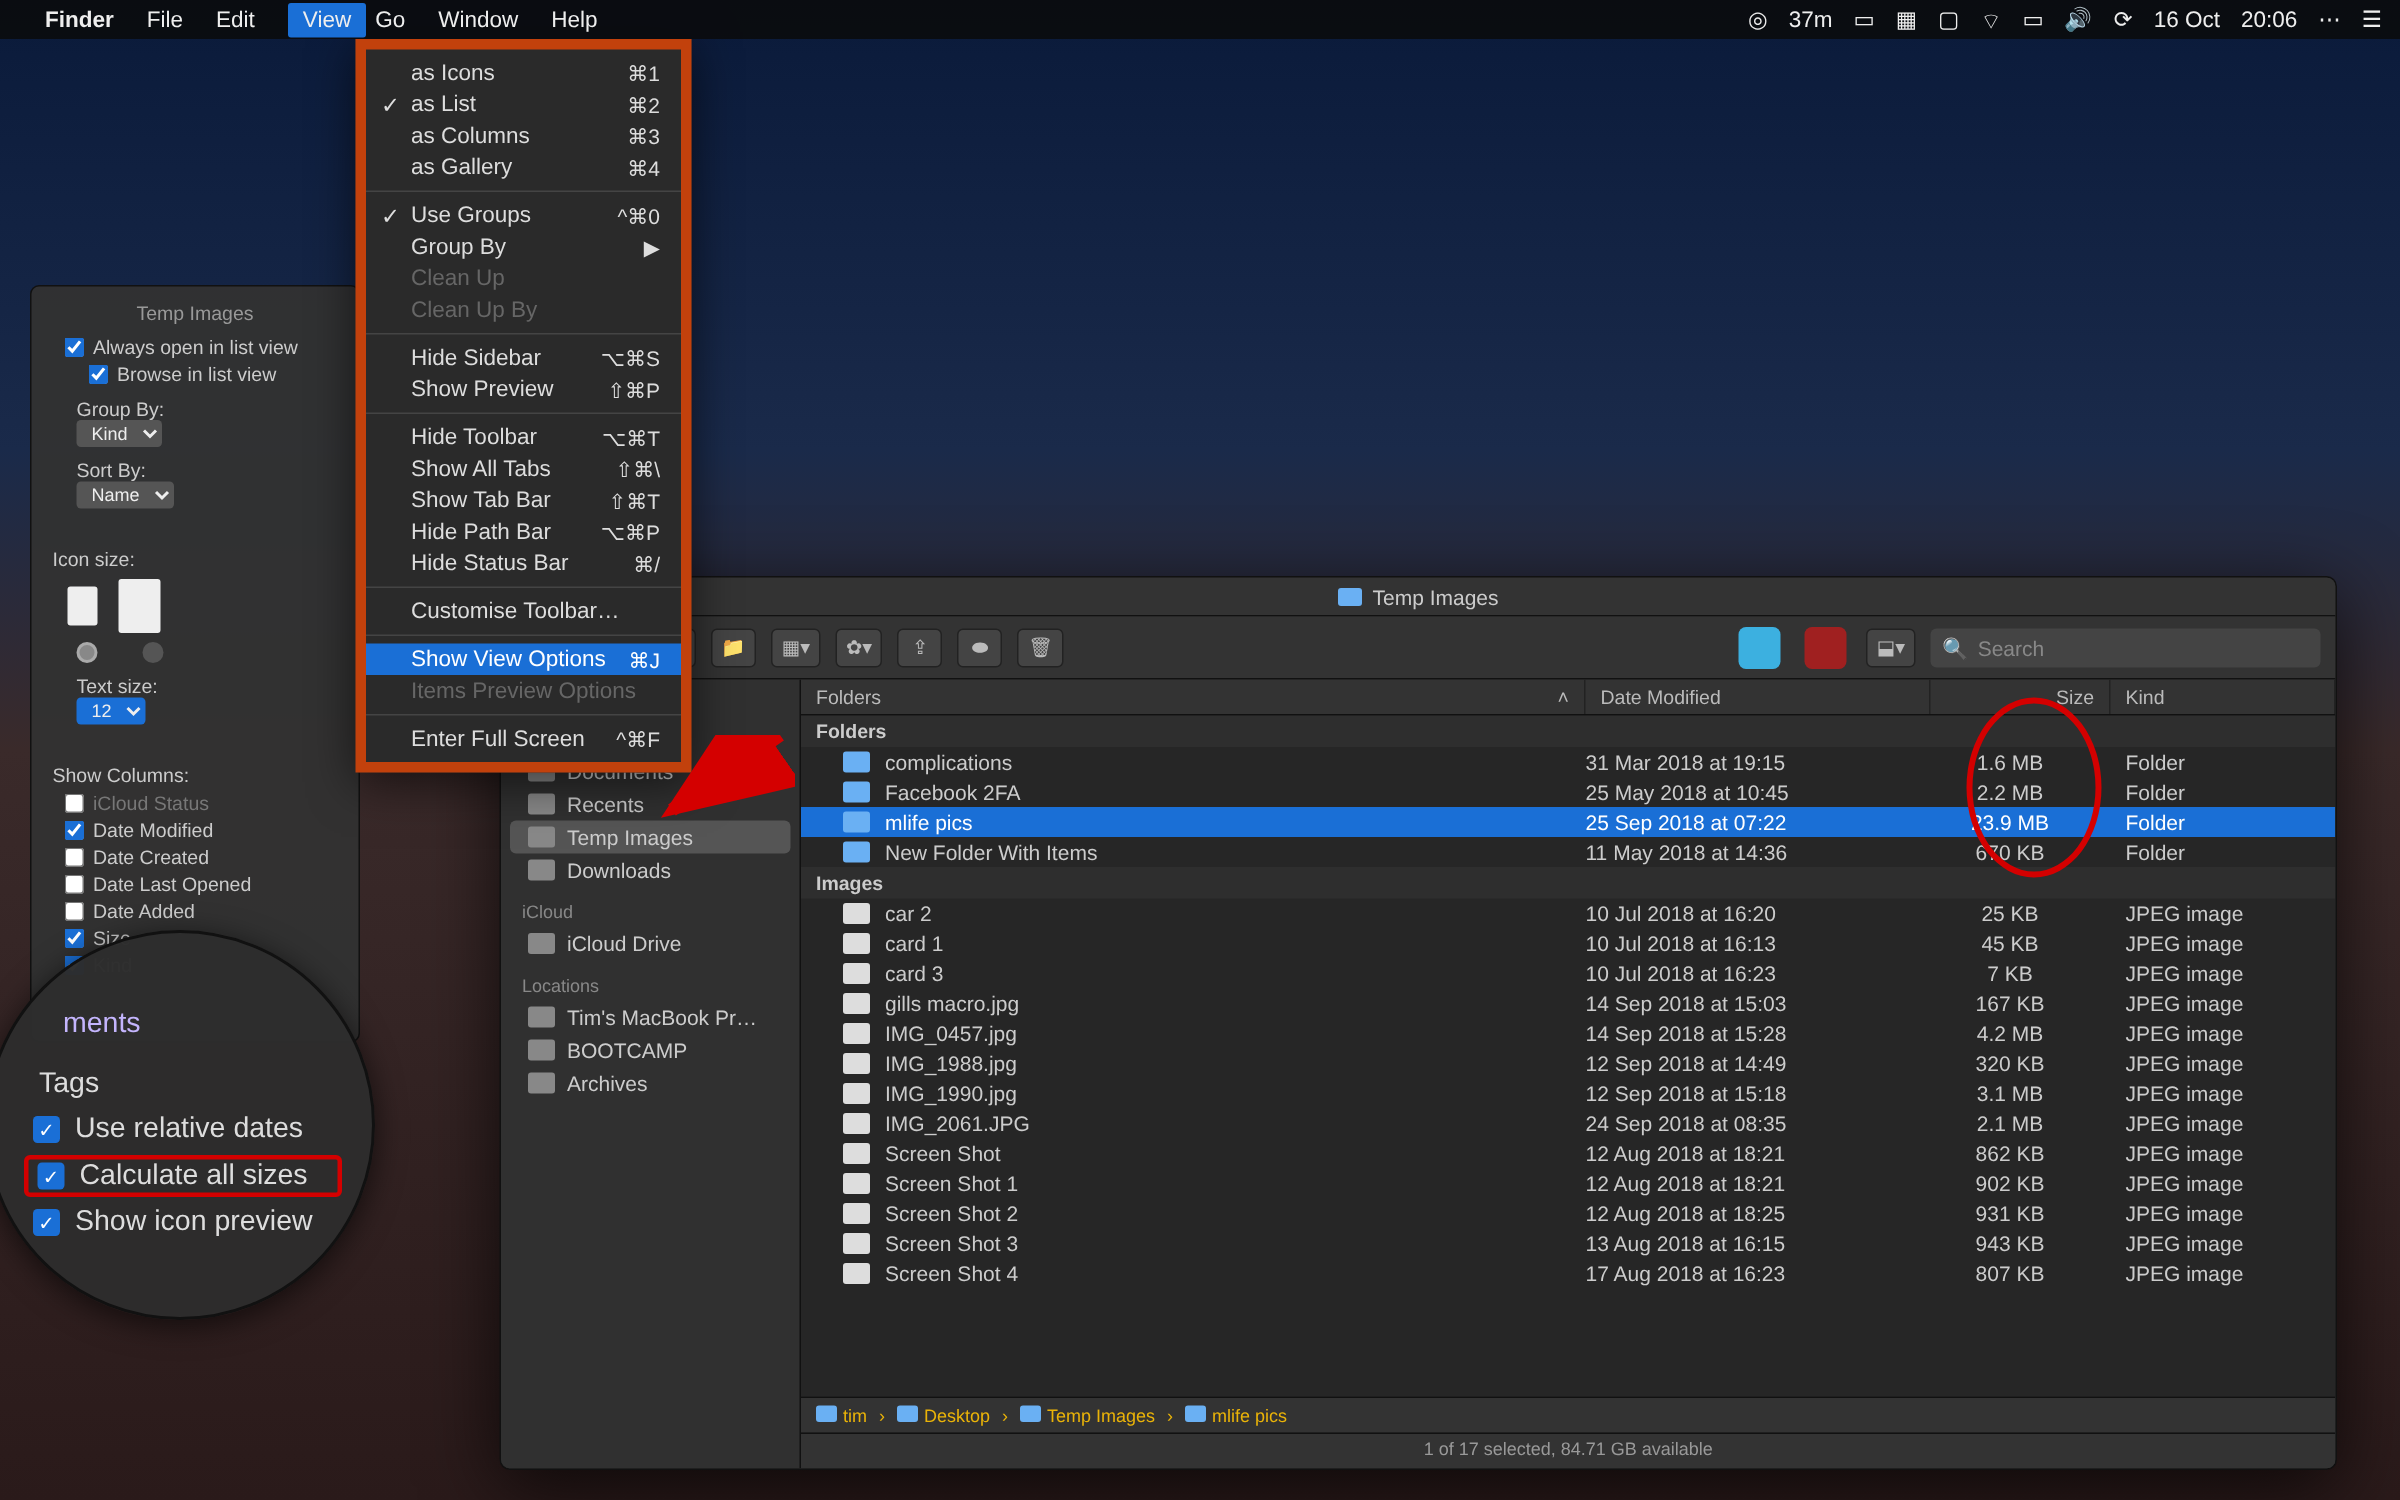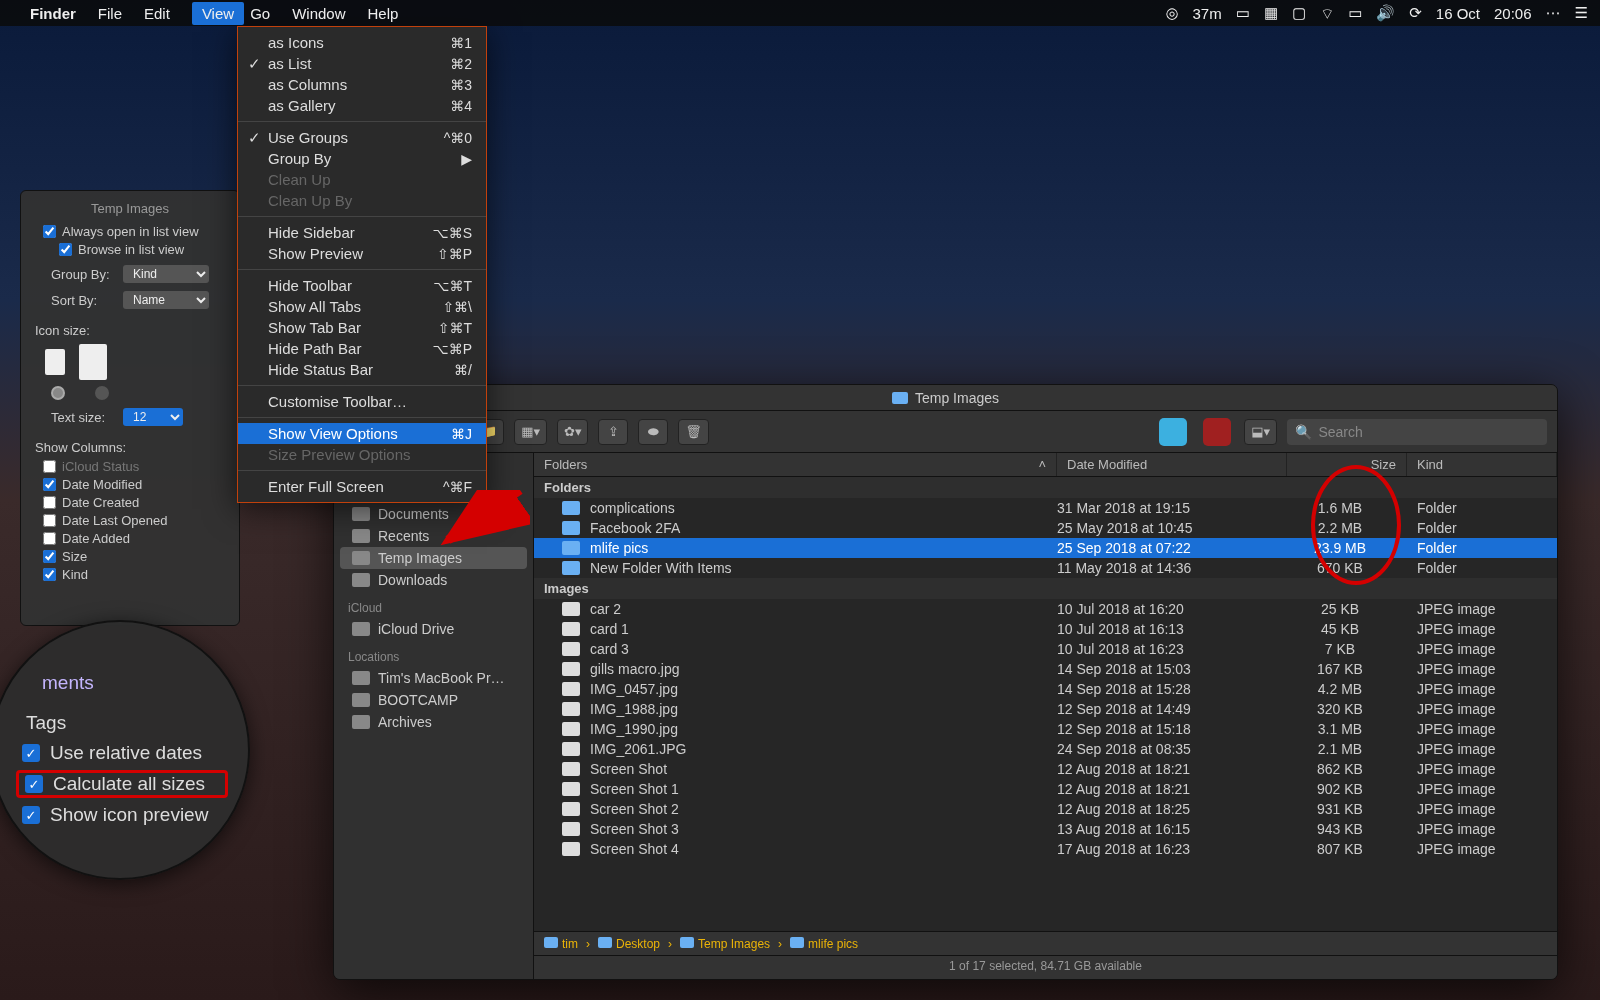--- a/index.html
+++ b/index.html
@@ -8,38 +8,38 @@
 
 .menubar { position:absolute; top:0; left:0; right:0; height:26px; background:rgba(10,10,10,.85); display:flex; align-items:center; padding:0 12px; color:#eee; font-size:15px; z-index:100; }
 .menubar .apple { font-size:17px; margin-right:18px; }
 .menubar .mitem { margin-right:22px; cursor:default; }
 .menubar .mitem.active { background:#1a6fd6; padding:3px 10px; margin-right:6px; border-radius:2px; }
 .menubar .mitem.app { font-weight:600; }
 .menubar .spacer { flex:1; }
 .menubar .ricon { margin-left:14px; font-size:15px; }
 
 
-.dropdown { position:absolute; top:26px; left:237px; width:250px; background:#2a2a2a; border:1px solid #c2410c; box-shadow:0 6px 30px rgba(0,0,0,.6); z-index:99; padding:5px 0; font-size:15px; color:#ddd; }
+.dropdown { position:absolute; top:26px; left:237px; width:224px; background:#2a2a2a; border:7px solid #c2410c; box-shadow:0 6px 30px rgba(0,0,0,.6); z-index:99; padding:5px 0; font-size:15px; color:#ddd; }
 .dropdown .row { display:flex; align-items:center; padding:2px 14px 2px 30px; position:relative; }
 .dropdown .row.hl { background:#1a6fd6; color:#fff; }
 .dropdown .row.dis { color:#666; }
 .dropdown .chk { position:absolute; left:10px; }
 .dropdown .sc { margin-left:auto; font-size:14px; }
 .dropdown hr { border:none; border-top:1px solid #444; margin:5px 0; }
 
 
 .vopanel { position:absolute; top:190px; left:20px; width:220px; background:rgba(50,50,50,.95); border:1px solid #111; border-radius:6px; padding:10px 14px 40px; color:#ccc; font-size:13px; z-index:50; }
 .vopanel .title { text-align:center; font-size:13px; color:#999; margin-bottom:8px; }
 .vopanel .cbrow { display:flex; align-items:center; margin:3px 0 3px 8px; }
 .vopanel .cbrow input { margin-right:6px; accent-color:#1a6fd6; }
 .vopanel .cbrow.dim { color:#777; }
-.vopanel .frow { display:flex; align-items:center; margin:8px 16px; }
+.vopanel .frow { display:flex; align-items:flex-start; margin:8px 16px;flex-direction:column; }
 .vopanel .frow label { width:72px; }
 .vopanel select { background:#555; color:#eee; border:none; padding:1px 6px; font-size:12px; border-radius:3px; flex:1; }
-.vopanel .sect { margin-top:14px; margin-bottom:4px; }
+.vopanel .sect { margin-top:26px; margin-bottom:4px; }
 .vopanel .isz { display:flex; align-items:center; gap:14px; margin:6px 0 6px 10px; }
 .vopanel .isz .ic { width:20px; height:26px; background:#eee; border-radius:2px; }
 .vopanel .isz .ic.big { width:28px; height:36px; }
 .vopanel .dots { display:flex; gap:30px; margin-left:16px; }
 .vopanel .dots span { width:14px; height:14px; border-radius:50%; background:#555; display:inline-block; }
 .vopanel .dots span.on { background:#888; border:2px solid #aaa; }
 
 
 .magnifier { position:absolute; left:-10px; top:620px; width:260px; height:260px; border-radius:50%; background:rgba(45,45,45,.98); border:2px solid #111; box-shadow:0 4px 20px rgba(0,0,0,.6); z-index:60; padding:50px 20px 20px 30px; font-size:19px; color:#ddd; overflow:hidden; }
 .magnifier .mrow { display:flex; align-items:center; margin:6px 0; }
@@ -184,21 +184,21 @@
     <hr>
     <div class="row">
       <span>Customise Toolbar…</span>
     </div>
     <hr>
     <div class="row hl">
       <span>Show View Options</span>
       <span class="sc">⌘J</span>
     </div>
     <div class="row dis">
-      <span>Size Preview Options</span>
+      <span>Items Preview Options</span>
     </div>
     <hr>
     <div class="row">
       <span>Enter Full Screen</span>
       <span class="sc">^⌘F</span>
     </div>
   </div>
 
 <div class="vopanel">
   <div class="title">Temp Images</div>

